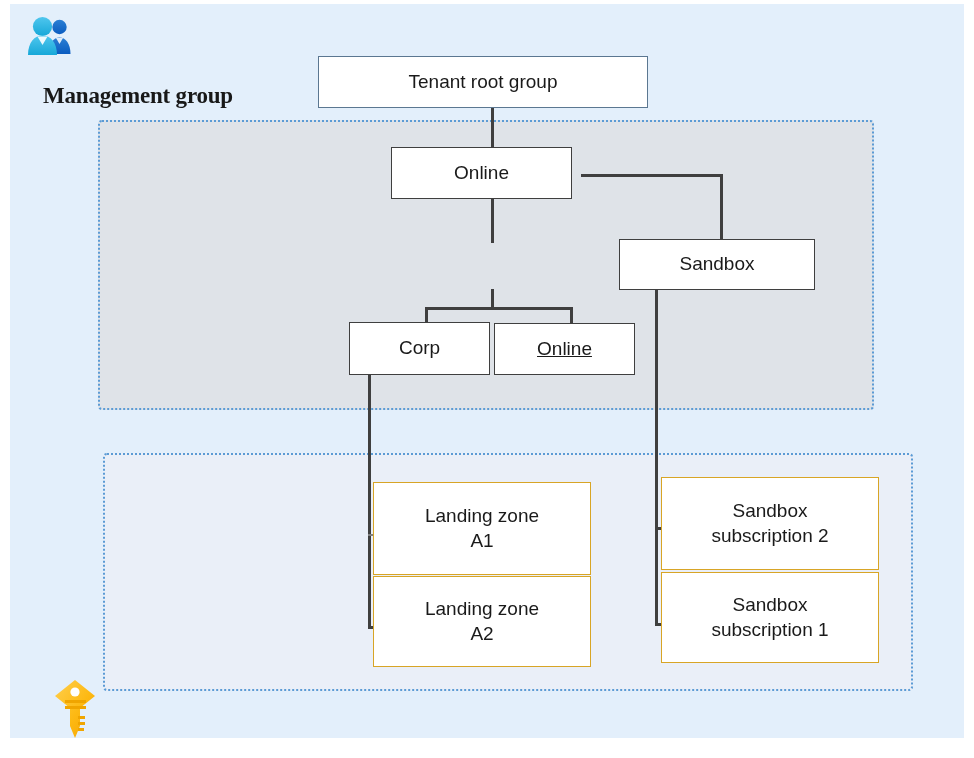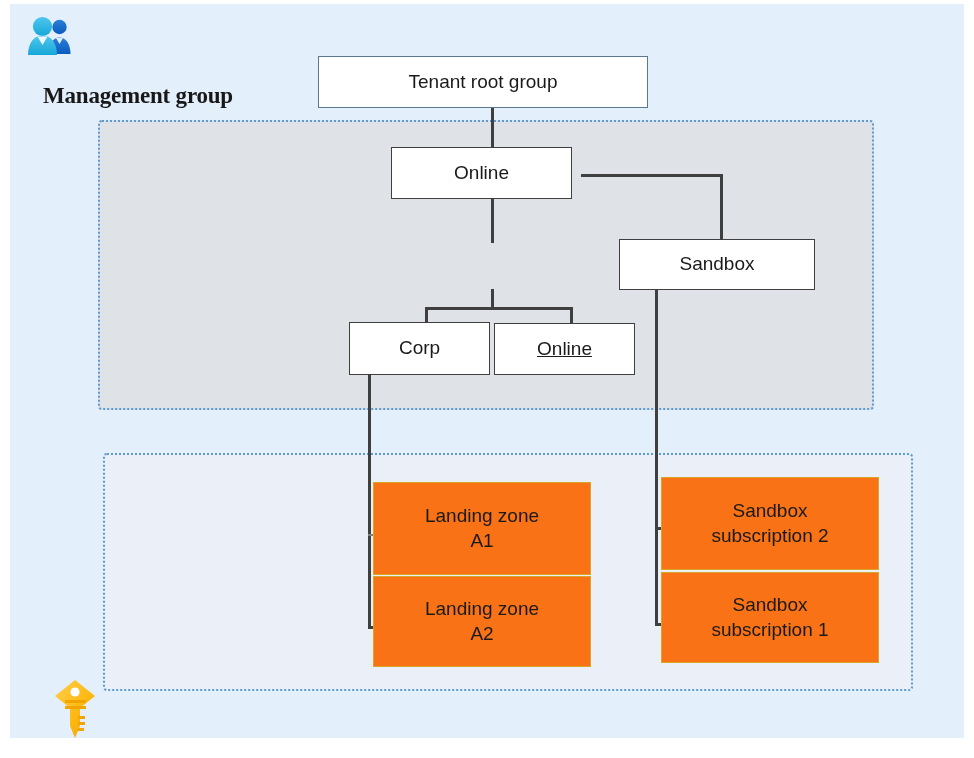--- a/index.html
+++ b/index.html
@@ -95,21 +95,21 @@
   }
   .node-mg {
     background: #ffffff;
     border: 1.6px solid #3f3f3f;
   }
   .node-root {
     background: #ffffff;
     border: 1.6px solid #5b7791;
   }
   .node-sub {
-    background: #f97316;
+    background: #ffffff;
     border: 1.6px solid #d8a526;
   }
 
   
   .conn {
     position: absolute;
     background: #3f3f3f;
     z-index: 1;
   }
   .conn-v { width: 3px; }

